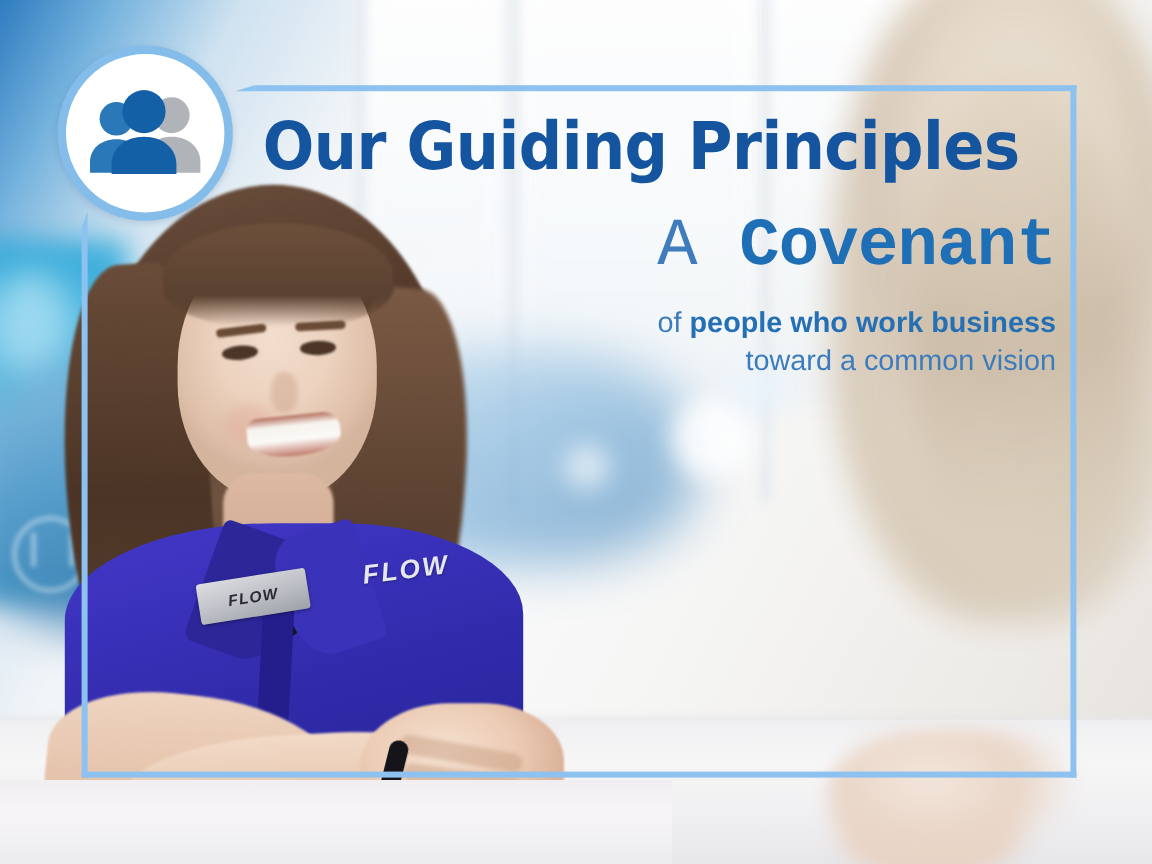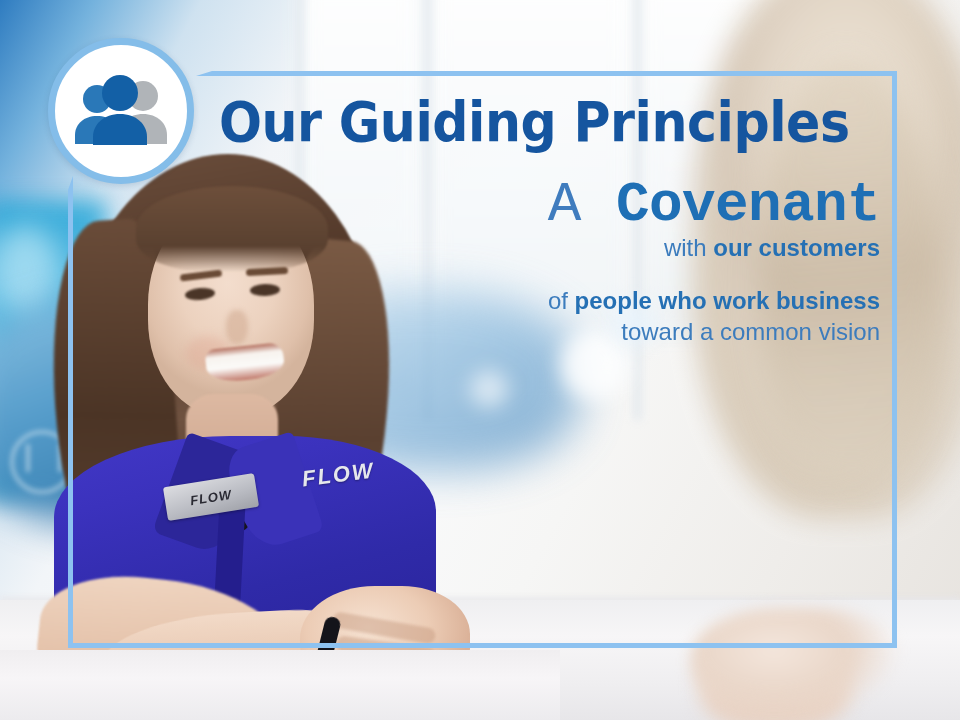--- a/index.html
+++ b/index.html
@@ -315,23 +315,20 @@
 
   <div class="title">Our Guiding Principles</div>
 
   <div class="principles">
 
     <div class="p-block">
       <div class="p-head">
         <span class="p-art">A</span>
         <span class="p-word">Covenant</span>
       </div>
-      <div class="p-sub">
-        <span>with </span><b>our customers</b>
-      </div>
     </div>
 
     <div class="gap-b"></div>
 
     <div class="p-block">
       <div class="p-sub">
         <div><span>of </span><b>people who work business</b></div>
         <div>toward a common vision</div>
       </div>
     </div>

